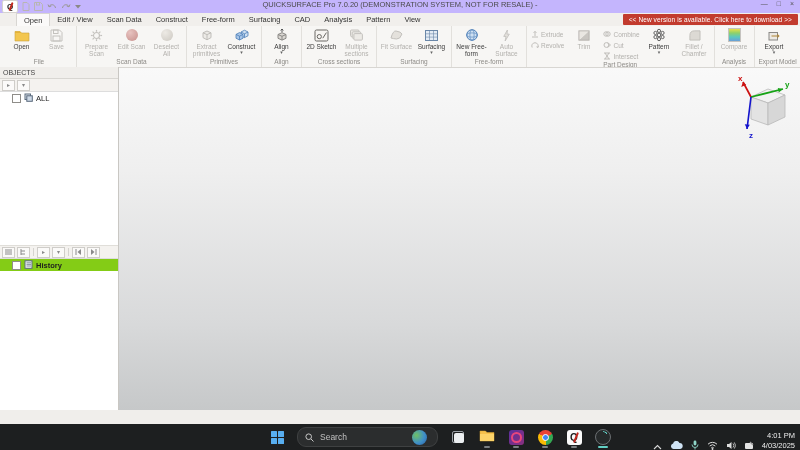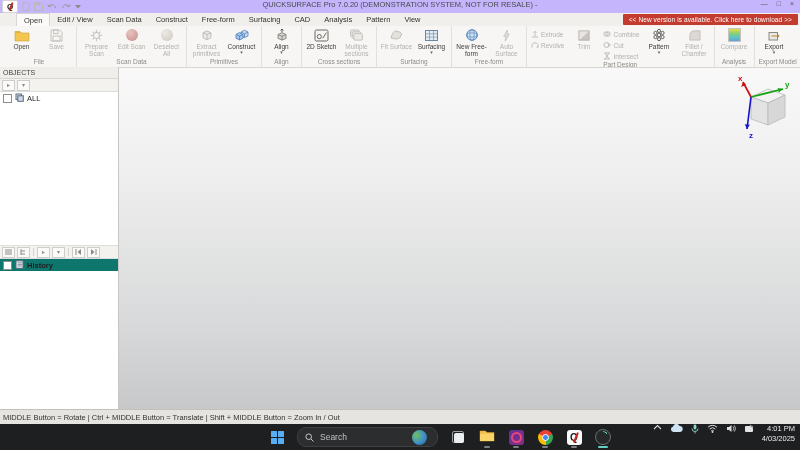--- a/index.html
+++ b/index.html
@@ -51,22 +51,22 @@
   .panel-header{height:11px;background:#f0eeeb;border-bottom:1px solid #d8d6d2;font-size:7px;color:#444;
     display:flex;align-items:center;padding-left:3px;flex:none;}
   .panel-toolbar{height:12px;background:#f4f2ef;border-bottom:1px solid #ddd;display:flex;align-items:center;
     gap:2px;padding-left:2px;flex:none;}
   .tool-btn{width:11px;height:9px;border:1px solid #cfcdc9;background:#fbfaf9;display:flex;align-items:center;
     justify-content:center;font-size:6px;color:#8a8a8a;line-height:6px;}
   .tool-sep{width:1px;height:8px;background:#d5d3cf;margin:0 1px;}
   .tree{background:#fff;overflow:hidden;}
   .tree.objects{height:153px;flex:none;border-bottom:1px solid #e0ded9;}
   .tree.history{flex:1;}
-  .tree-item{display:flex;align-items:center;gap:3px;height:12px;padding-left:3px;font-size:7.5px;color:#1e1e1e;}
-  .tree-item.selected{background:#0f766e;font-weight:bold;}
+  .tree-item{display:flex;align-items:center;gap:3px;height:12px;padding-left:12px;font-size:7.5px;color:#1e1e1e;}
+  .tree-item.selected{background:#84cc16;font-weight:bold;}
   .checkbox{width:7px;height:7px;border:1px solid #8f8d89;background:#fff;flex:none;}
 
   .viewport{flex:1;position:relative;border-top:1px solid #d8d6d2;
     background:linear-gradient(to bottom,#f9f9f9 0%,#efefef 30%,#d8d9da 75%,#c6c8c9 100%);}
   .triad{position:absolute;top:6px;right:8px;}
 
   
   .statusbar{position:absolute;left:0;right:0;bottom:26px;height:14px;background:#e6e4e1;
     border-top:1px solid #c2c0bc;font-size:7.5px;color:#333;display:flex;align-items:center;padding-left:3px;}
 
@@ -96,21 +96,21 @@
   .chrome::after{content:"";position:absolute;left:4px;top:4px;width:7px;height:7px;border-radius:50%;
     background:#4285f4;border:1.5px solid #fff;box-sizing:border-box;}
   .qs-tile{width:15px;height:15px;border-radius:3px;background:#fafafa;display:flex;align-items:center;
     justify-content:center;font-size:10px;font-weight:bold;color:#1a1a1a;position:relative;}
   .qs-tile .logo-slash{height:11px;left:8px;top:2px;}
   .timer-app{width:16px;height:16px;border-radius:50%;background:#26292a;border:1.5px solid #6b6f72;
     box-sizing:border-box;position:relative;overflow:hidden;}
   .timer-app::after{content:"";position:absolute;inset:1px;border-radius:50%;
     background:conic-gradient(#62d0c5 0deg 50deg,transparent 50deg 360deg);
     -webkit-mask:radial-gradient(circle,transparent 55%,#000 58%);mask:radial-gradient(circle,transparent 55%,#000 58%);}
-  .tray{position:absolute;right:5px;top:0;height:26px;display:flex;align-items:flex-start;gap:8px;}
+  .tray{position:absolute;right:5px;top:0;height:26px;display:flex;align-items:flex-end;gap:8px;}
   .tray-icon{display:flex;align-items:center;justify-content:center;}
   .clock{display:flex;flex-direction:column;align-items:flex-end;justify-content:center;
     font-size:7.5px;color:#ececec;line-height:9.5px;}
 </style>
 </head>
 <body>
 
 <div class="screen">
 
   <div class="titlebar">
@@ -533,23 +533,20 @@
         <polygon points="9,8 7.2,13 12.2,10.8" fill="#cc1111"></polygon>
         <polygon points="49,15 43.8,13.9 44.8,18.6" fill="#16a316"></polygon>
         <polygon points="13,55 10.8,50.2 15.8,50.8" fill="#1414cc"></polygon>
         <text x="4" y="7" font-size="8" font-weight="bold" fill="#cc1111">x</text>
         <text x="51" y="13" font-size="8" font-weight="bold" fill="#16a316">y</text>
         <text x="15" y="64" font-size="8" font-weight="bold" fill="#1414cc">z</text>
       </svg>
     </div>
   </div>
 
-  <div class="statusbar">
-    <span>MIDDLE Button = Rotate | Ctrl + MIDDLE Button = Translate | Shift + MIDDLE Button = Zoom In / Out</span>
-  </div>
 
   <div class="taskbar">
     <div class="tb-apps">
       <div class="tb-app">
         <div class="start-grid">
             <div></div>
             <div></div>
             <div></div>
             <div></div>
           </div>

